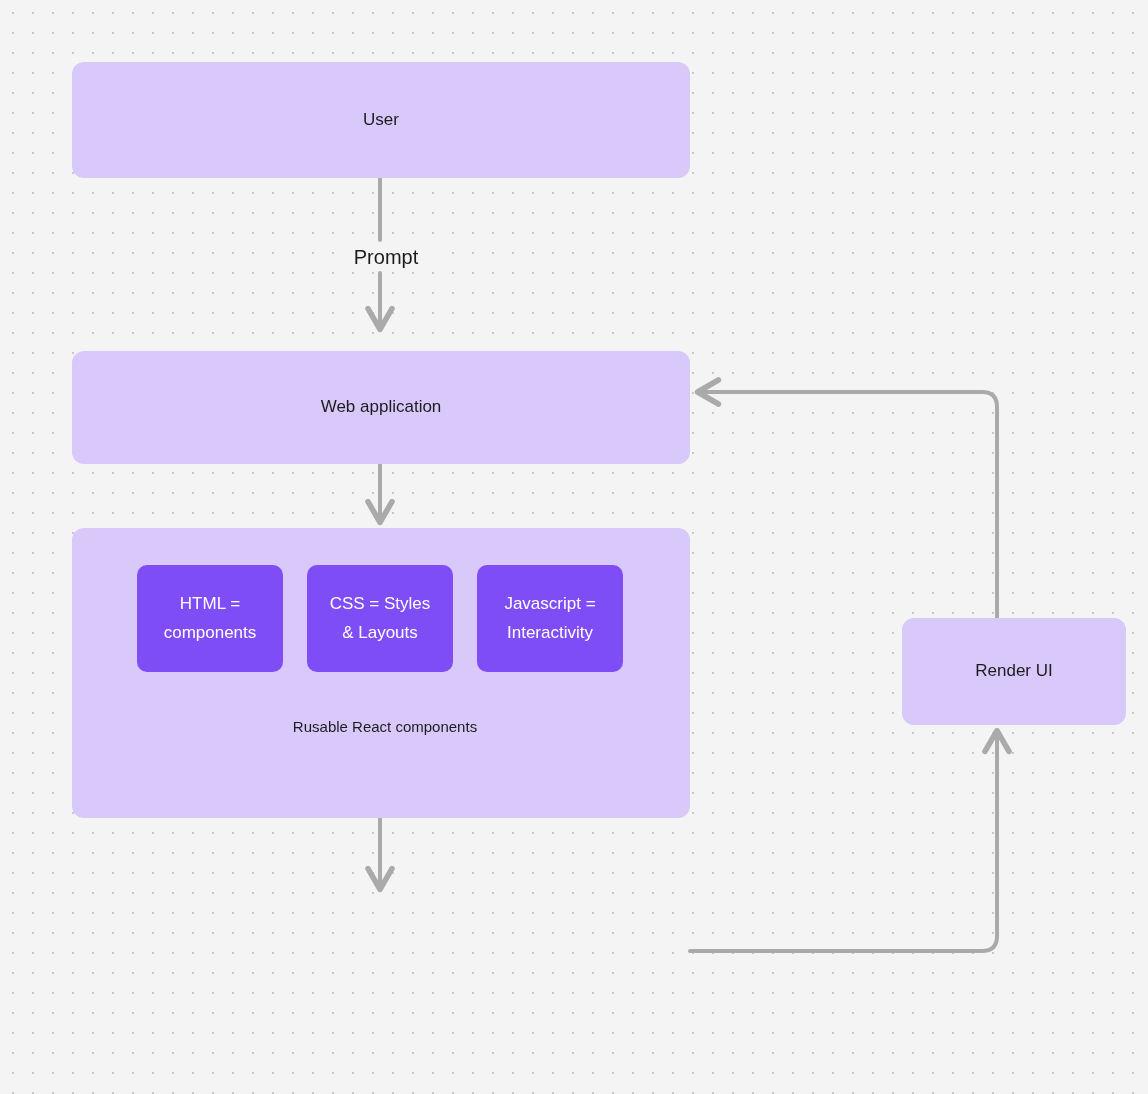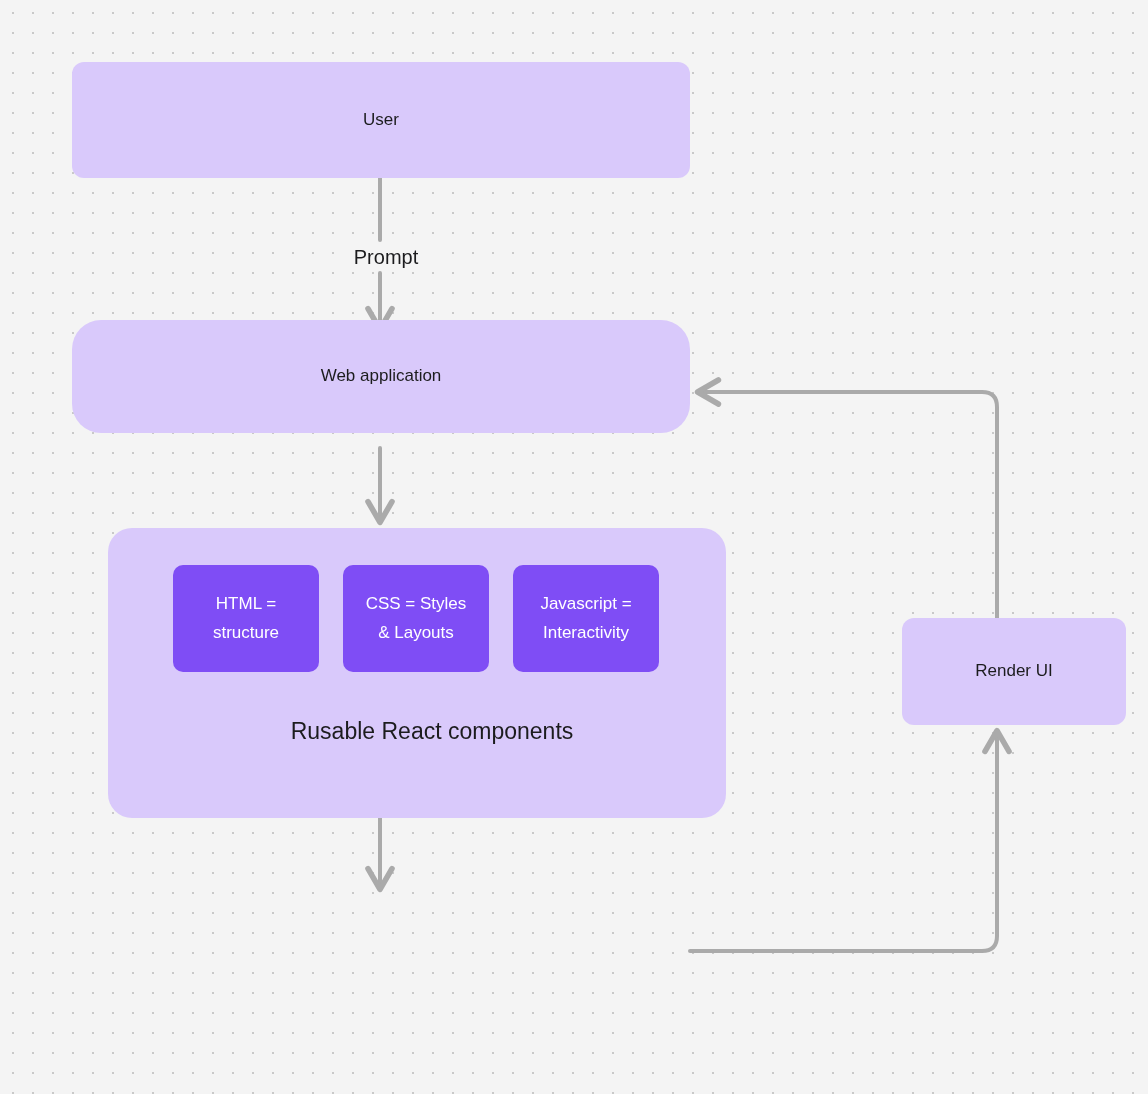--- a/index.html
+++ b/index.html
@@ -42,53 +42,52 @@
   }
   .node-outer {
     background: #d9c9fb;
     border-radius: 12px;
     color: #1c1c1e;
     font-size: 17px;
     line-height: 1.35;
   }
   .node-group {
     background: #d9c9fb;
-    border-radius: 24px;
+    border-radius: 12px;
     display: block;
-    margin-left: 36px;
   }
   .node-inner {
     background: #7f4df5;
     border-radius: 10px;
     color: #ffffff;
     font-size: 17px;
     line-height: 1.7;
     padding: 4px 6px;
   }
   .node-label-static {
     position: absolute;
     color: #1c1c1e;
-    font-size: 23px;
+    font-size: 15px;
     text-align: center;
     width: 100%;
-    left: 15px;
+    left: 4px;
   }
   .edge-label {
     position: absolute;
     font-size: 20px;
     color: #1c1c1e;
     background: #f4f4f4;
     padding: 1px 6px;
     text-align: center;
     white-space: nowrap;
   }
 
   
   #node-user           { left: 72px;  top: 62px;  width: 618px; height: 116px; }
-  #node-webapp         { left: 72px;  top: 320px; width: 618px; height: 113px; border-radius: 29px; }
+  #node-webapp         { left: 72px;  top: 351px; width: 618px; height: 113px; }
   #node-components     { left: 72px;  top: 528px; width: 618px; height: 290px; }
   #node-vite           { left: 72px;  top: 895px; width: 618px; height: 115px; }
   #node-render         { left: 902px; top: 618px; width: 224px; height: 107px; }
 
   #node-html           { left: 65px;  top: 37px;  width: 146px; height: 107px; }
   #node-css            { left: 235px; top: 37px;  width: 146px; height: 107px; }
   #node-js             { left: 405px; top: 37px;  width: 146px; height: 107px; }
   #label-reusable      { top: 190px; }
 
   #edge-label-prompt   { left: 334px; top: 245px; width: 92px; }
@@ -127,21 +126,21 @@
 
   <div class="node node-outer" id="node-webapp">
     <span>Web application</span>
   </div>
 
   <div class="node node-group" id="node-components">
 
     <div class="node node-inner" id="node-html">
       <span>
         <span>HTML =</span><br>
-        <span>structure</span>
+        <span>components</span>
       </span>
     </div>
 
     <div class="node node-inner" id="node-js">
       <span>
         <span>Javascript =</span><br>
         <span>Interactivity</span>
       </span>
     </div>
 

